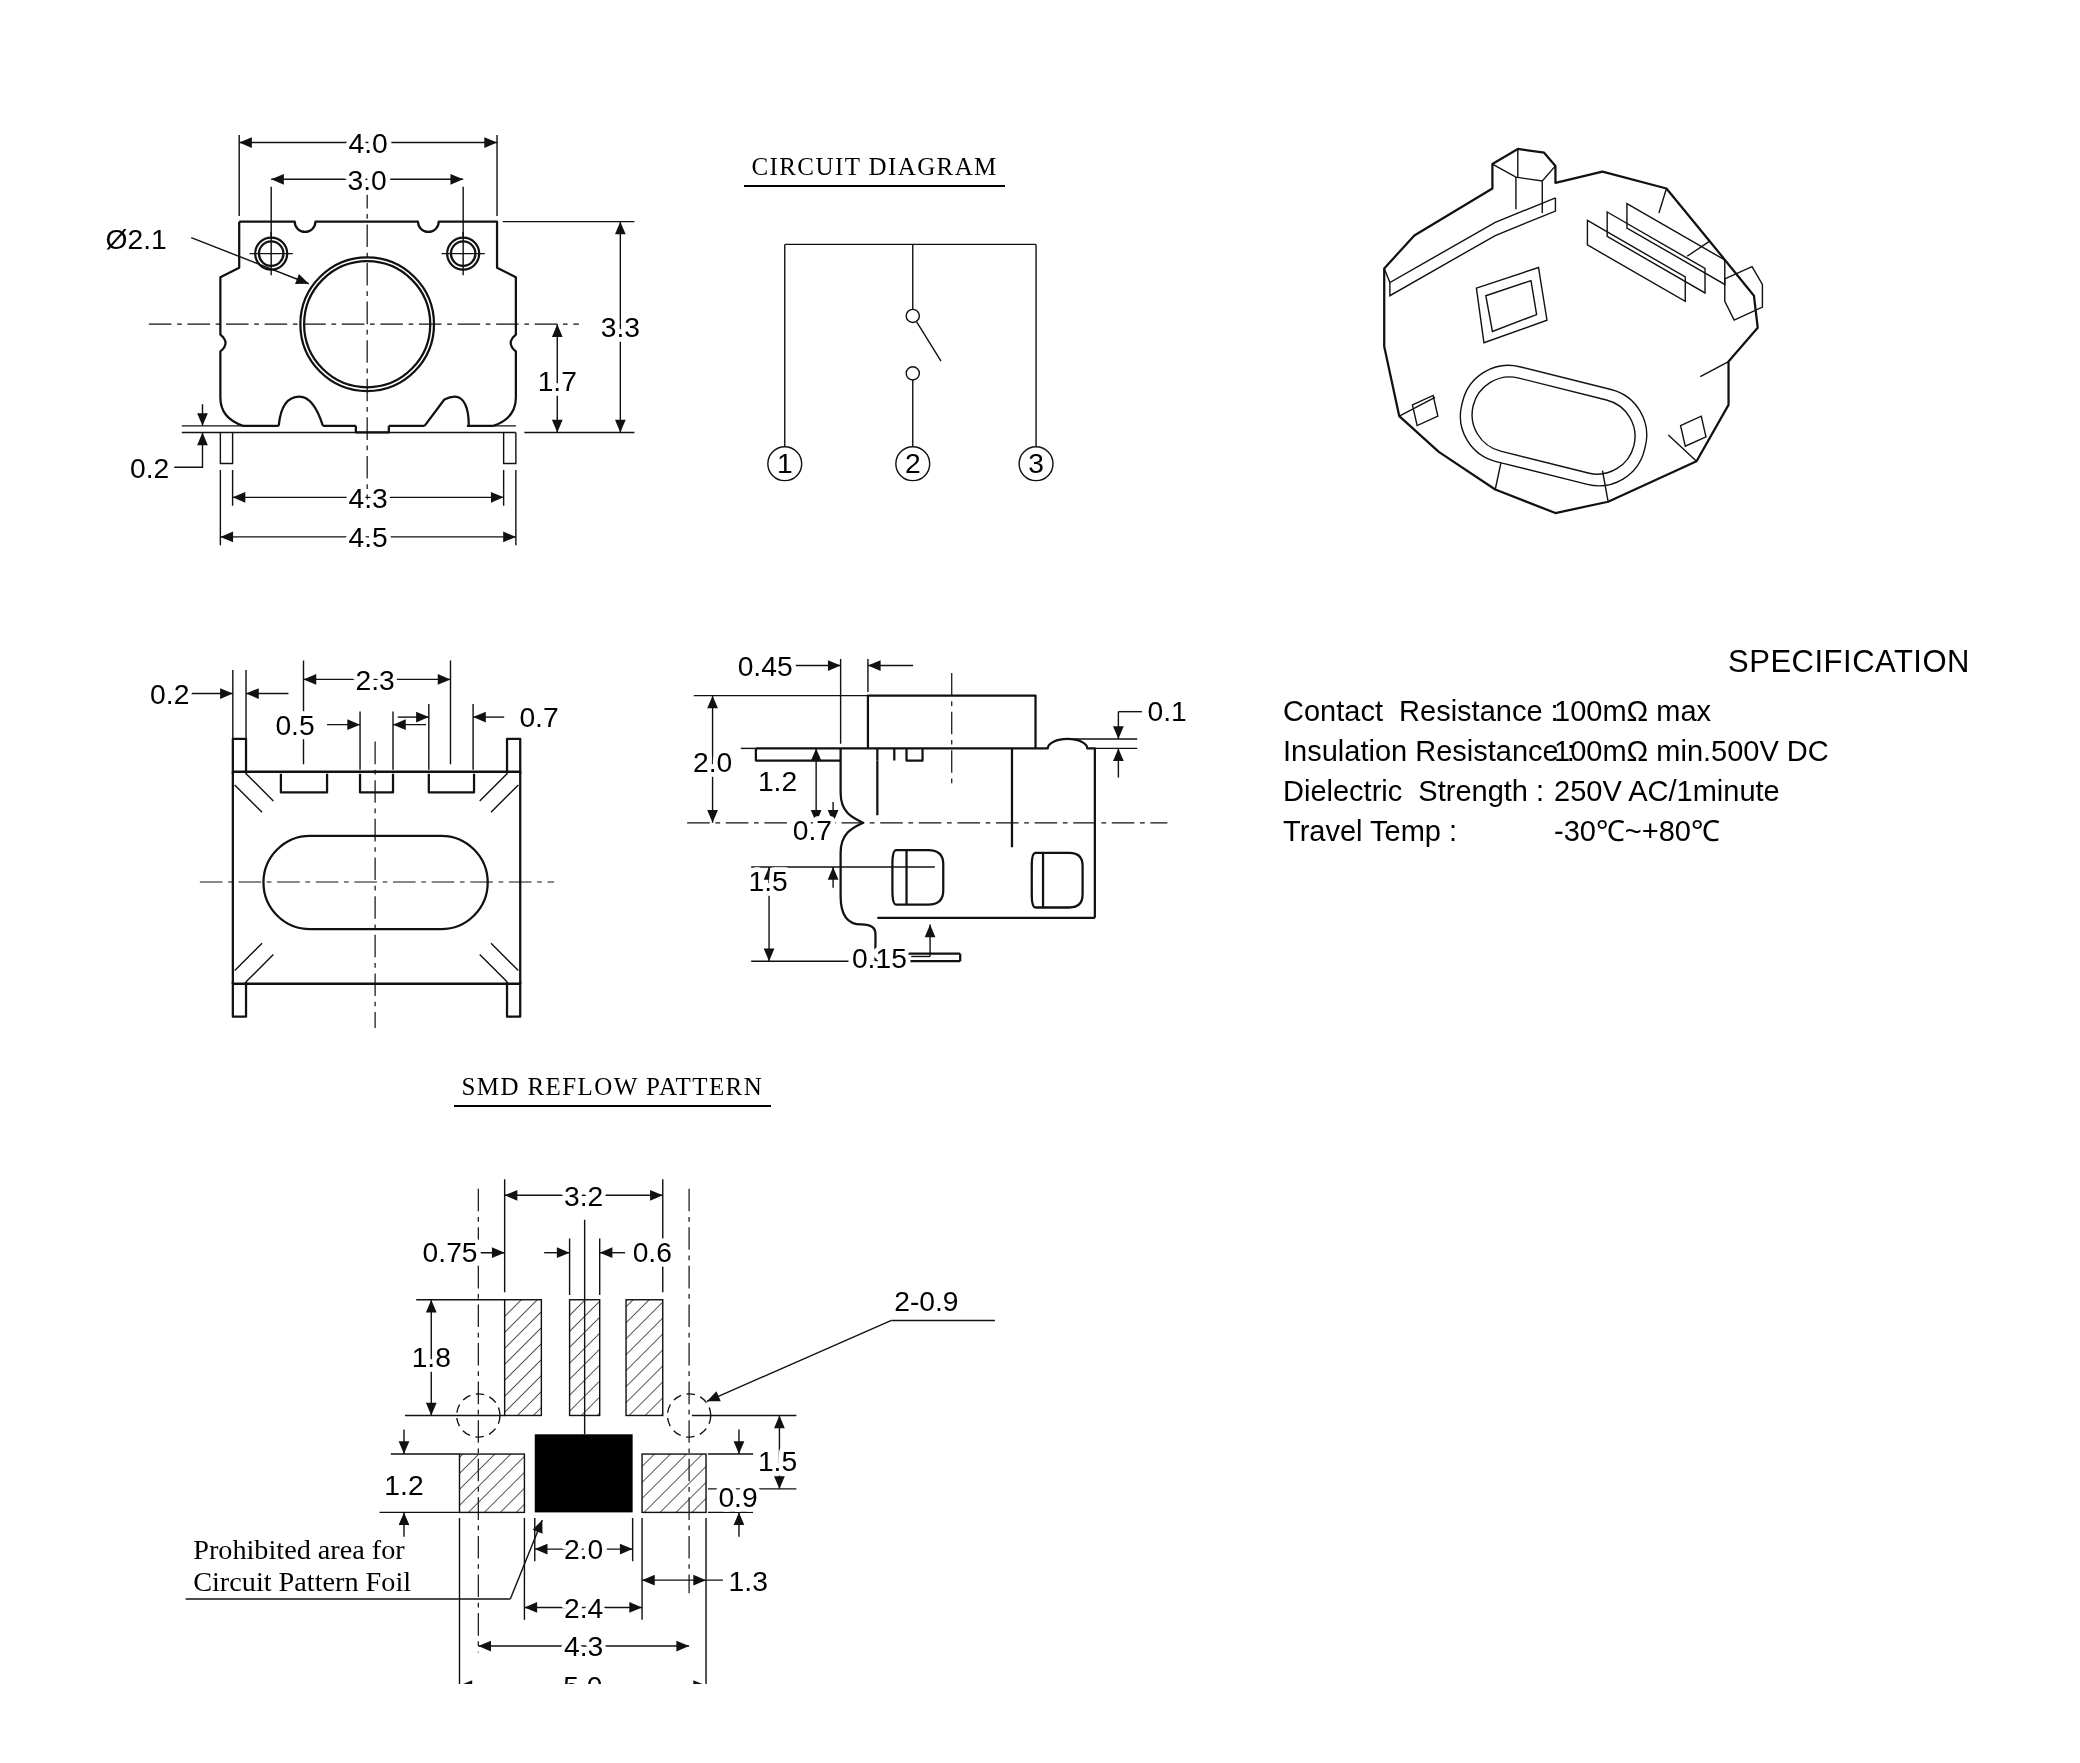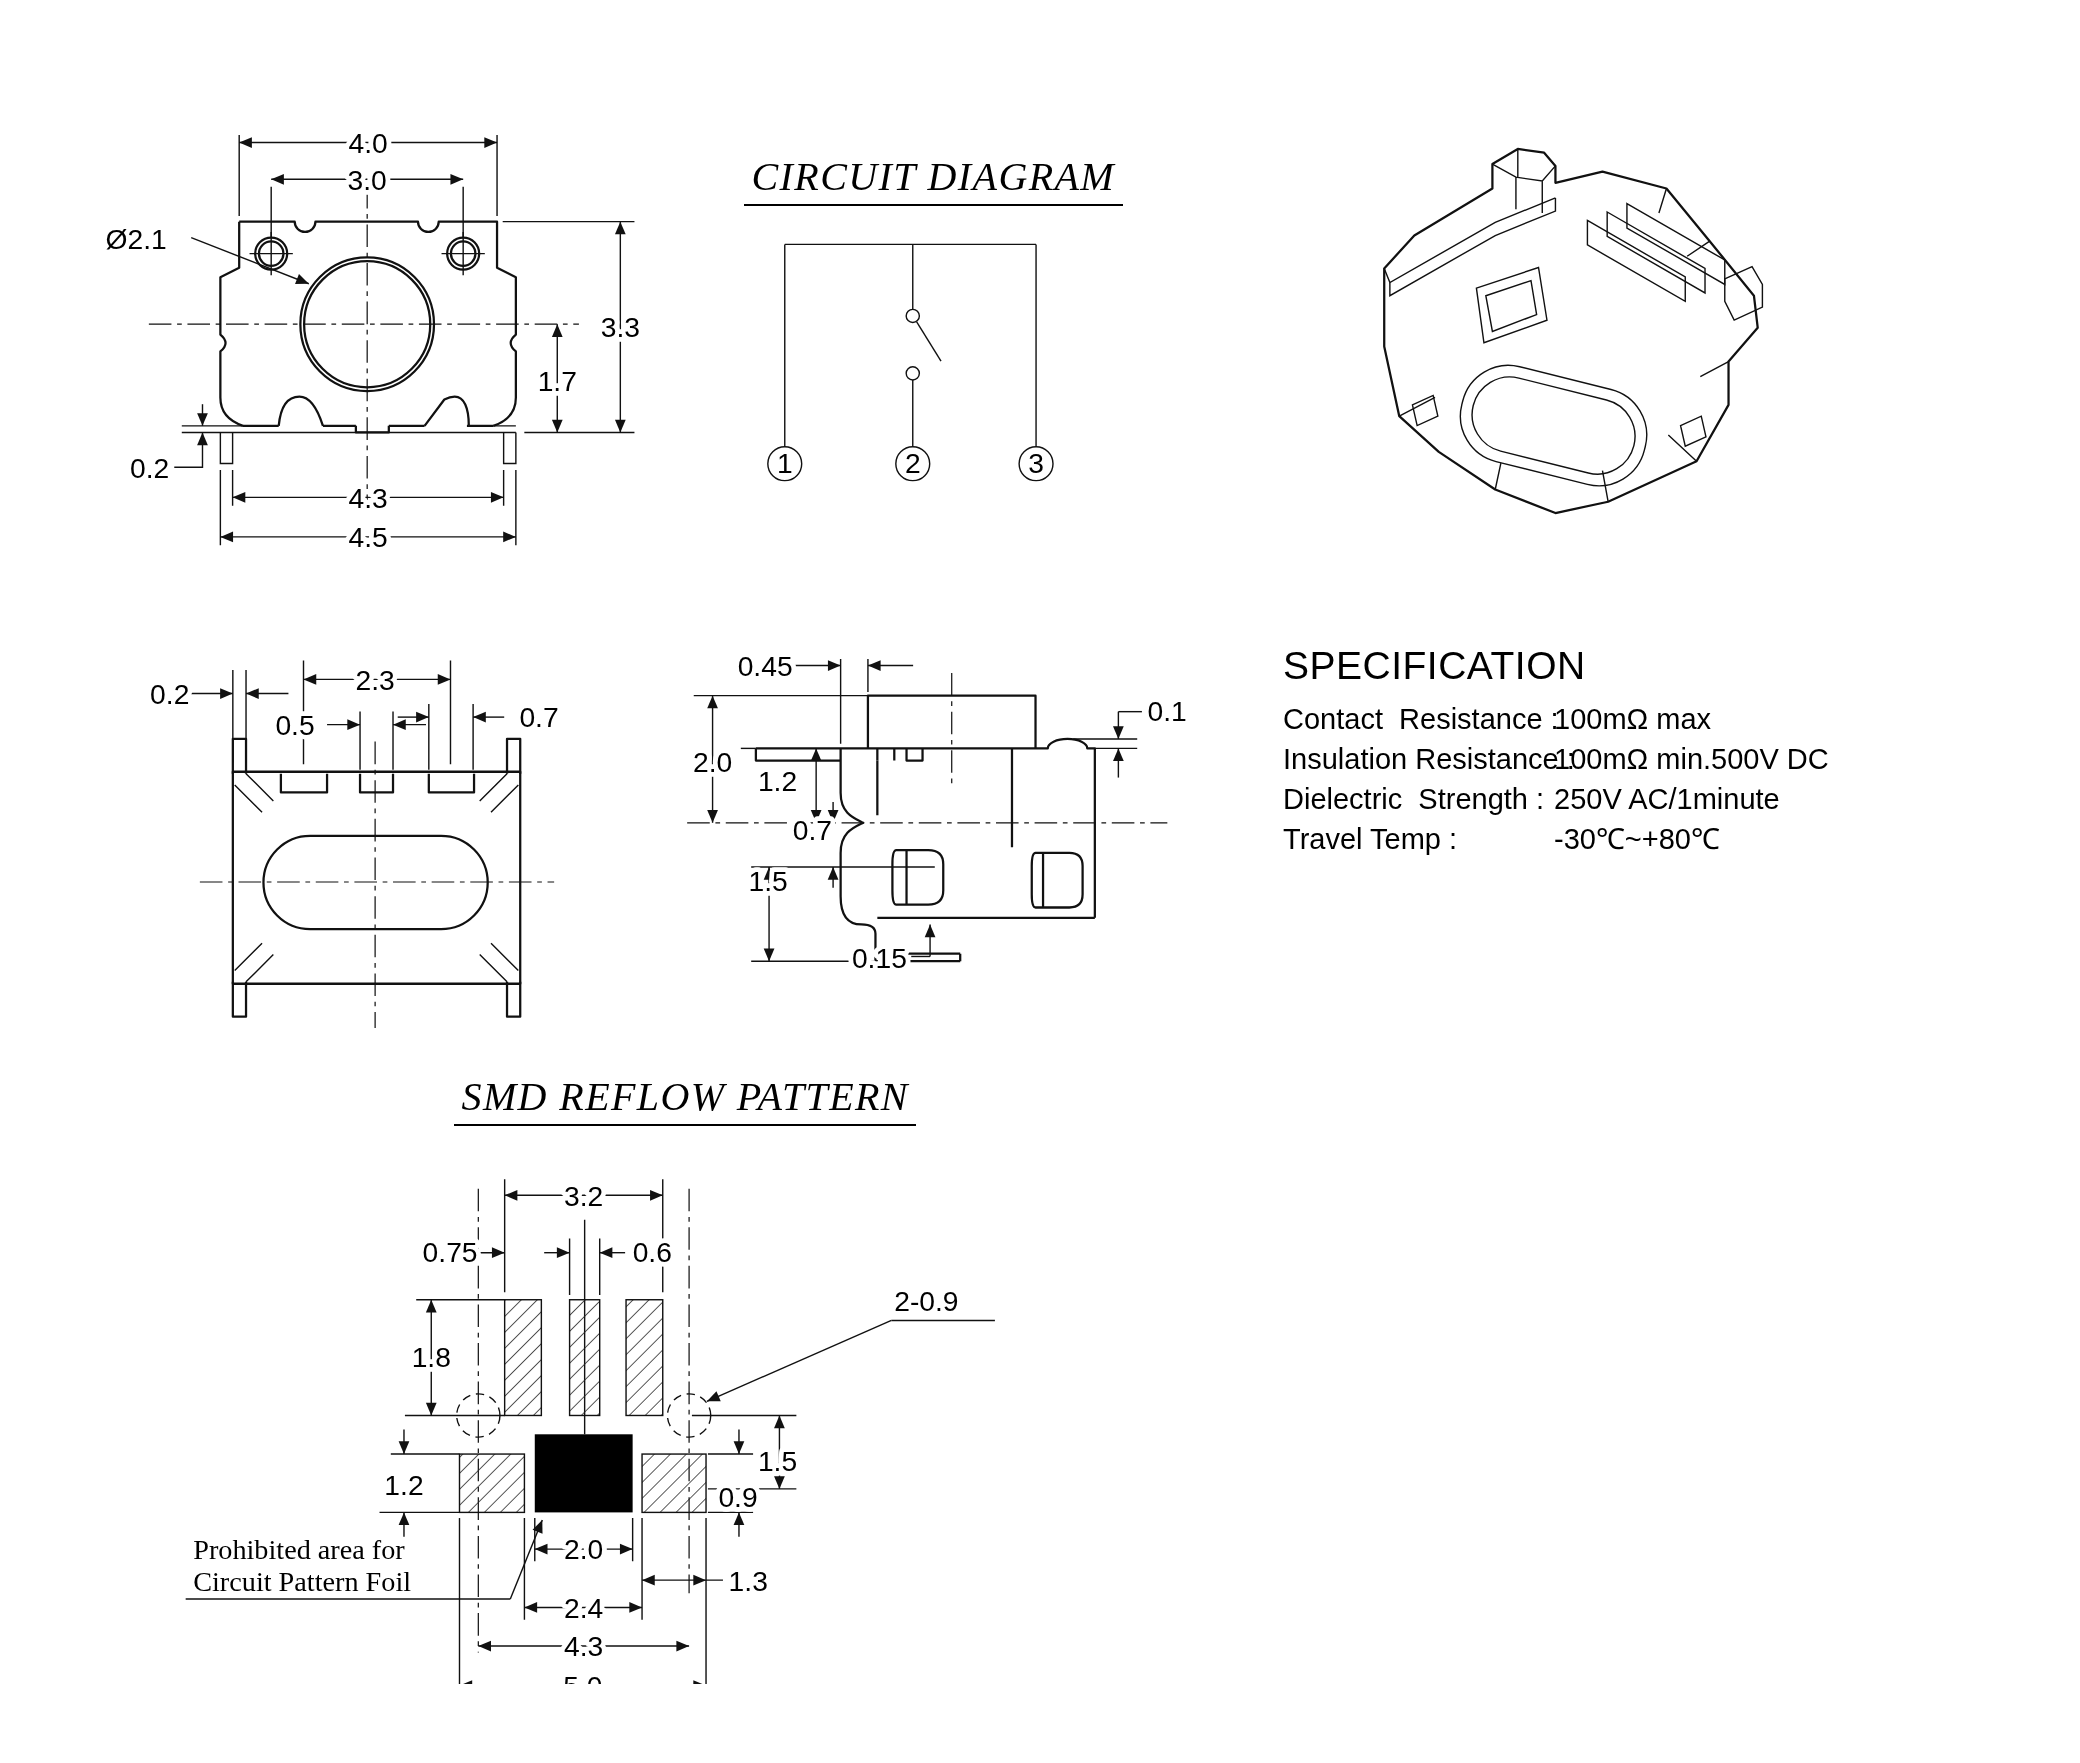--- a/index.html
+++ b/index.html
@@ -7,24 +7,24 @@
           font-family:"Liberation Sans",sans-serif;color:#000;}
   svg{position:absolute;overflow:visible;}
   .s2{stroke:#111;stroke-width:2.4;fill:none;stroke-linejoin:round;}
   .s1{stroke:#111;stroke-width:1.5;fill:none;}
   .cl{stroke:#111;stroke-width:1.3;fill:none;stroke-dasharray:24 6 5 6;}
   .dsh{stroke:#111;stroke-width:1.5;fill:none;stroke-dasharray:9 6;}
   text.d{font-family:"Liberation Sans",sans-serif;font-size:30px;fill:#000;
          stroke:#fff;stroke-width:10px;paint-order:stroke;stroke-linejoin:round;}
   text.ser{font-family:"Liberation Serif",serif;}
   .tm{text-anchor:middle;} .te{text-anchor:end;}
-  .utitle{position:absolute;font-family:"Liberation Serif",serif;font-size:40px;
-          border-bottom:2.4px solid #000;padding:0 7.5px 3.8px;letter-spacing:1.4px;white-space:nowrap;font-style:italic;}
+  .utitle{position:absolute;font-family:"Liberation Serif",serif;font-size:25px;
+          border-bottom:2.4px solid #000;padding:0 7.5px 3.8px;letter-spacing:1.4px;white-space:nowrap;}
   .spec{position:absolute;left:1283px;top:644px;width:687px;}
-  .spec-title{font-size:39px;margin-bottom:11.3px;letter-spacing:0.5px;}
+  .spec-title{font-size:31px;margin-bottom:11.3px;letter-spacing:0.5px;text-align:right;}
   .spec-row{display:flex;font-size:29px;line-height:40px;}
   .spec-row .lb{width:271px;white-space:pre;flex:none;}
   .spec-row .vl{white-space:pre;}
 </style>
 </head>
 <body>
 
 <div class="canvas">
 
   <svg width="0" height="0">

